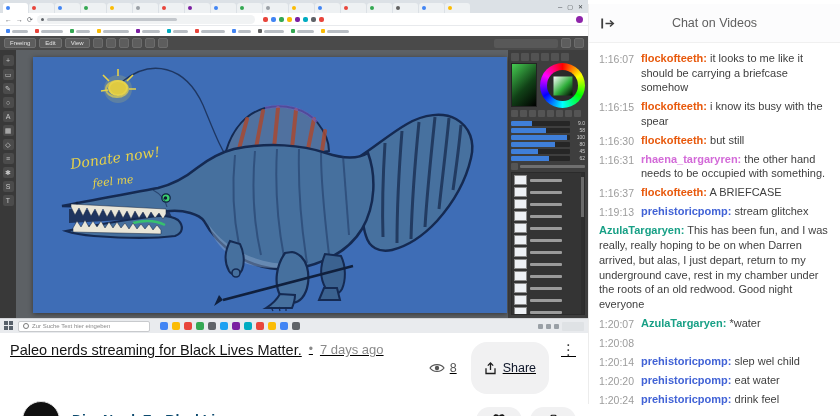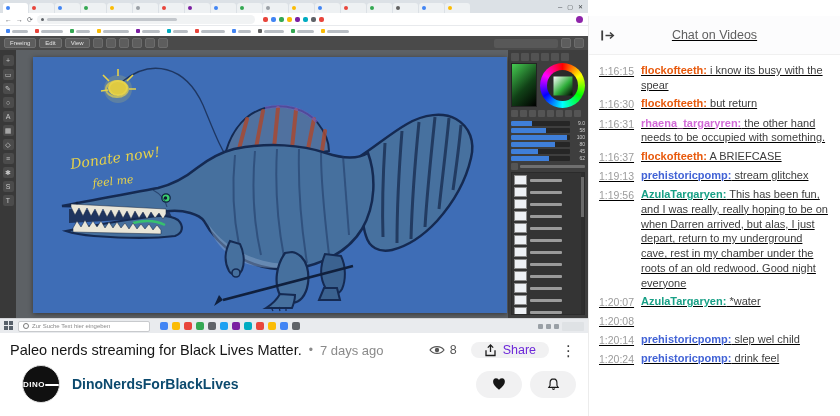--- a/index.html
+++ b/index.html
@@ -72,38 +72,38 @@
   .tb-mag{width:4px;height:4px;border:1px solid #7a7a7a;border-radius:50%;flex:0 0 auto;display:block;}
   .tb-search-text{font-size:6px;color:#8a8a8a;white-space:nowrap;}
   .tb-icons{display:flex;gap:4px;margin-left:6px;}
   .tb-ico{width:8px;height:8px;border-radius:2px;display:block;}
   .tb-tray{margin-left:auto;display:flex;gap:3px;align-items:center;}
   .tb-tray i{width:5px;height:5px;background:#9aa0a6;border-radius:1px;display:block;}
   .tb-clock{width:22px;height:9px;background:#dfe2e5;border-radius:1px;display:block;}
 
   
   .info{position:absolute;left:0;top:333px;width:588px;height:83px;background:#fff;}
-  .title-row{display:flex;align-items:center;padding:9px 12px 0 10px;}
+  .title-row{display:flex;padding:9px 12px 0 10px;text-decoration:underline;}
   .vtitle{font-size:14.5px;color:#161616;}
   .vdot{color:#8a8a8a;margin:0 7px;font-size:12px;}
   .vage{color:#8a8a8a;font-size:13px;}
   .trspace,.crspace{flex:1;}
   .views{display:flex;align-items:center;gap:5px;color:#555;font-size:12.5px;}
   button{border:none;font-family:inherit;cursor:pointer;padding:0;background:none;}
-  .share{display:flex;align-items:center;gap:6px;background:#f1f1f2;border-radius:16px;padding:1px 13px;margin-left:14px;font-size:12.5px;color:#6d28d9;}
+  .share{display:flex;align-items:center;gap:6px;background:#f1f1f2;border-radius:16px;padding:19px 13px;margin-left:14px;font-size:12.5px;color:#0f172a;}
   .kebab{margin-left:12px;color:#3c3c3c;font-size:15px;line-height:1;cursor:pointer;}
   .channel-row{display:flex;align-items:center;padding:7px 12px 0 22px;}
   .avatar{width:38px;height:38px;border-radius:50%;background:#101010;border:1px solid #e0e0e0;display:flex;flex-direction:row;align-items:center;justify-content:center;color:#fff;flex:0 0 auto;box-sizing:border-box;}
   .avatar .a1{font-size:8px;font-weight:bold;letter-spacing:.5px;}
   .avatar .a2{width:18px;height:2px;background:#fff;margin-top:2px;border-radius:1px;display:block;}
   .cname{margin-left:12px;font-weight:bold;font-size:14px;color:#0c4a6e;}
   .pill{width:46px;height:27px;border-radius:15px;background:#f1f1f2;display:flex;align-items:center;justify-content:center;margin-left:8px;}
 
   
-  .chat{position:absolute;left:588px;top:16px;width:252px;height:400px;background:#fff;border-left:1px solid #ececec;box-sizing:border-box;text-decoration:underline;}
+  .chat{position:absolute;left:588px;top:4px;width:252px;height:400px;background:#fff;border-left:1px solid #ececec;box-sizing:border-box;}
   .chat-header{height:38px;display:flex;align-items:center;justify-content:center;position:relative;border-bottom:1px solid #f0f0f0;background:#fcfcfd;}
   .chat-collapse{position:absolute;left:11px;top:13px;cursor:pointer;line-height:0;}
   .chat-title{font-size:12.5px;color:#5f5f5f;}
   .chat-list{padding:8px 10px 0 10px;height:378px;overflow:hidden;box-sizing:border-box;}
   .msg{display:flex;margin-bottom:4px;font-size:11px;line-height:1.34;}
   .msg .time{flex:0 0 42px;color:#9c9c9c;font-size:10.5px;padding-top:1px;}
   .msg .mbody{flex:1;color:#3e3e3e;min-width:0;}
   .msg .user{font-weight:bold;}
 </style>
 </head>
@@ -556,54 +556,61 @@
         <svg width="15" height="13" viewBox="0 0 15 13">
           <line x1="2.2" y1="1.5" x2="2.2" y2="11.5" stroke="#3f3f3f" stroke-width="1.8"></line>
           <line x1="5.5" y1="6.5" x2="13" y2="6.5" stroke="#3f3f3f" stroke-width="1.5"></line>
           <path d="M10 3.5 L13.3 6.5 L10 9.5" fill="none" stroke="#3f3f3f" stroke-width="1.5"></path>
         </svg>
       </span>
       <span class="chat-title">Chat on Videos</span>
     </div>
     <div class="chat-list">
         <div class="msg">
+          <span class="time">1:16:07</span>
+          <span class="mbody"><span class="user" style="color: rgb(232, 89, 12);">flockofteeth:</span><span class="mtext"> it looks to me like it should be carrying a briefcase somehow</span></span>
+        </div>
+        <div class="msg">
           <span class="time">1:16:15</span>
           <span class="mbody"><span class="user" style="color: rgb(232, 89, 12);">flockofteeth:</span><span class="mtext"> i know its busy with the spear</span></span>
         </div>
         <div class="msg">
           <span class="time">1:16:30</span>
-          <span class="mbody"><span class="user" style="color: rgb(232, 89, 12);">flockofteeth:</span><span class="mtext"> but return</span></span>
+          <span class="mbody"><span class="user" style="color: rgb(232, 89, 12);">flockofteeth:</span><span class="mtext"> but still</span></span>
         </div>
         <div class="msg">
           <span class="time">1:16:31</span>
           <span class="mbody"><span class="user" style="color: rgb(211, 106, 216);">rhaena_targaryren:</span><span class="mtext"> the other hand needs to be occupied with something.</span></span>
         </div>
         <div class="msg">
           <span class="time">1:16:37</span>
           <span class="mbody"><span class="user" style="color: rgb(232, 89, 12);">flockofteeth:</span><span class="mtext"> A BRIEFCASE</span></span>
         </div>
         <div class="msg">
           <span class="time">1:19:13</span>
           <span class="mbody"><span class="user" style="color: rgb(66, 99, 214);">prehistoricpomp:</span><span class="mtext"> stream glitchex</span></span>
         </div>
         <div class="msg">
-          <span class="time">1:19:56</span>
           <span class="mbody"><span class="user" style="color: rgb(24, 160, 134);">AzulaTargaryen:</span><span class="mtext"> This has been fun, and I was really, really hoping to be on when Darren arrived, but alas, I just depart, return to my underground cave, rest in my chamber under the roots of an old redwood. Good night everyone</span></span>
         </div>
         <div class="msg">
           <span class="time">1:20:07</span>
           <span class="mbody"><span class="user" style="color: rgb(24, 160, 134);">AzulaTargaryen:</span><span class="mtext"> *water</span></span>
         </div>
         <div class="msg">
           <span class="time">1:20:08</span>
         </div>
         <div class="msg">
           <span class="time">1:20:14</span>
           <span class="mbody"><span class="user" style="color: rgb(66, 99, 214);">prehistoricpomp:</span><span class="mtext"> slep wel child</span></span>
         </div>
         <div class="msg">
+          <span class="time">1:20:20</span>
+          <span class="mbody"><span class="user" style="color: rgb(66, 99, 214);">prehistoricpomp:</span><span class="mtext"> eat water</span></span>
+        </div>
+        <div class="msg">
           <span class="time">1:20:24</span>
           <span class="mbody"><span class="user" style="color: rgb(66, 99, 214);">prehistoricpomp:</span><span class="mtext"> drink feel</span></span>
         </div>
       </div>
   </div>
 
 </div>
 
 </body></html>

